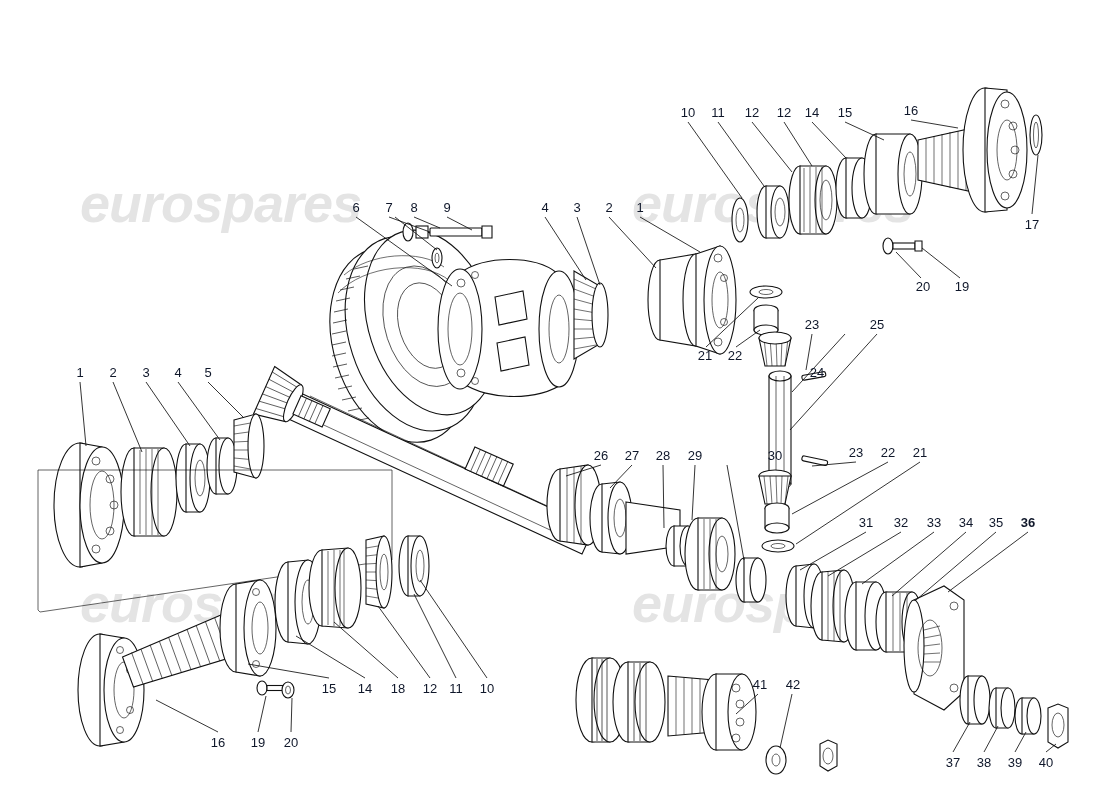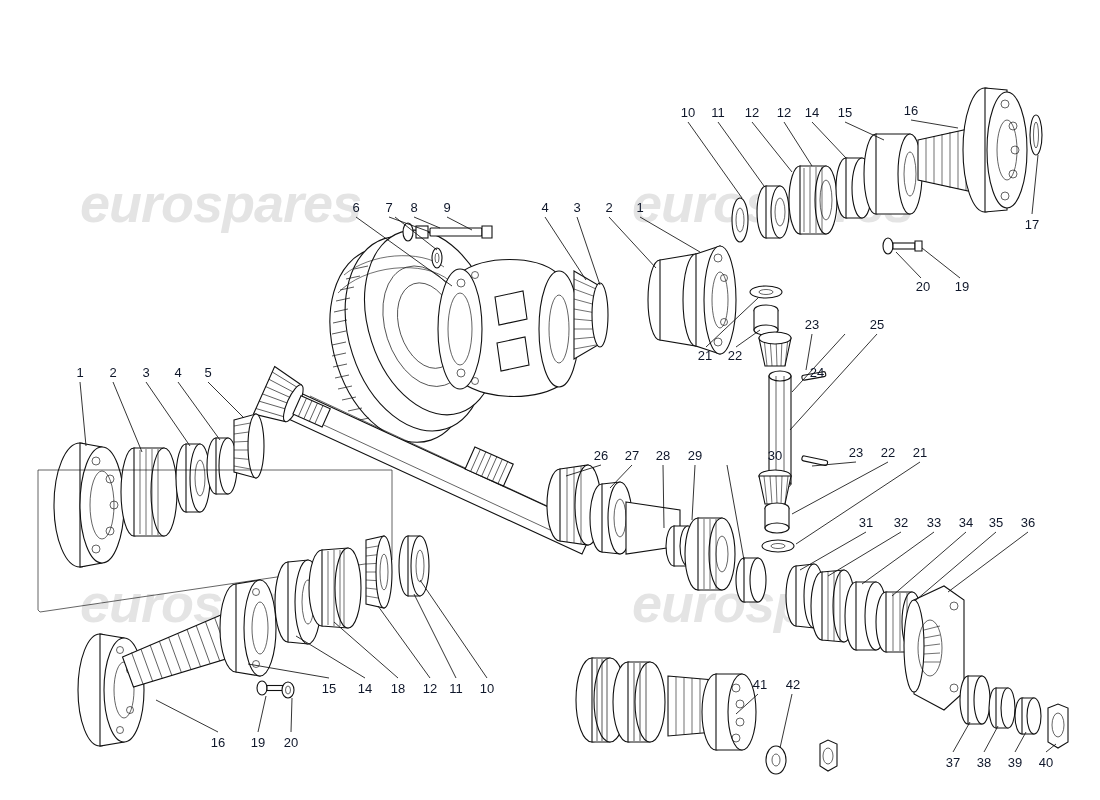--- a/index.html
+++ b/index.html
@@ -751,21 +751,21 @@
       <div class="callout" style="left: 695px; top: 455px;">29</div>
       <div class="callout" style="left: 727px; top: 455px; margin-left: 48px;">30</div>
       <div class="callout" style="left: 856px; top: 452px;">23</div>
       <div class="callout" style="left: 888px; top: 452px;">22</div>
       <div class="callout" style="left: 920px; top: 452px;">21</div>
       <div class="callout" style="left: 866px; top: 522px;">31</div>
       <div class="callout" style="left: 901px; top: 522px; text-align: right;">32</div>
       <div class="callout" style="left: 934px; top: 522px;">33</div>
       <div class="callout" style="left: 966px; top: 522px;">34</div>
       <div class="callout" style="left: 996px; top: 522px;">35</div>
-      <div class="callout" style="left: 1028px; top: 522px;">36</div>
+      <div class="callout" style="left: 1028px; top: 522px; font-weight: bold;">36</div>
       <div class="callout" style="left: 329px; top: 688px;">15</div>
       <div class="callout" style="left: 365px; top: 688px;">14</div>
       <div class="callout" style="left: 398px; top: 688px;">18</div>
       <div class="callout" style="left: 430px; top: 688px;">12</div>
       <div class="callout" style="left: 456px; top: 688px;">11</div>
       <div class="callout" style="left: 487px; top: 688px;">10</div>
       <div class="callout" style="left: 760px; top: 684px;">41</div>
       <div class="callout" style="left: 793px; top: 684px;">42</div>
       <div class="callout" style="left: 218px; top: 742px;">16</div>
       <div class="callout" style="left: 258px; top: 742px;">19</div>

